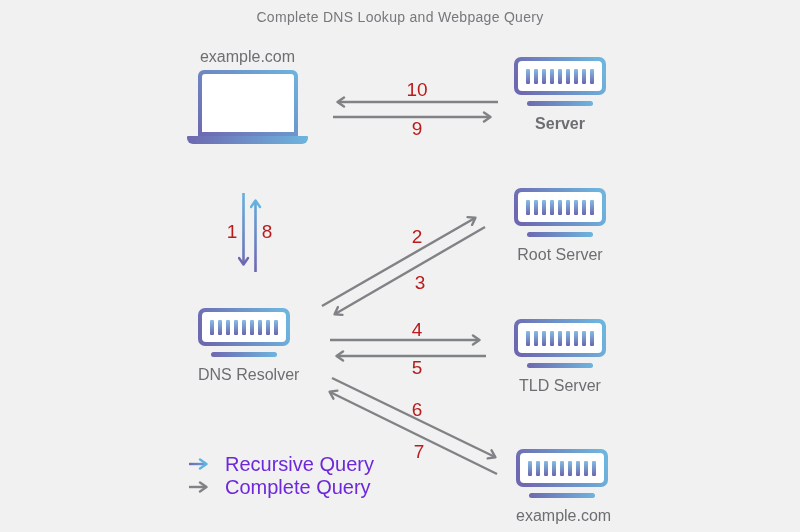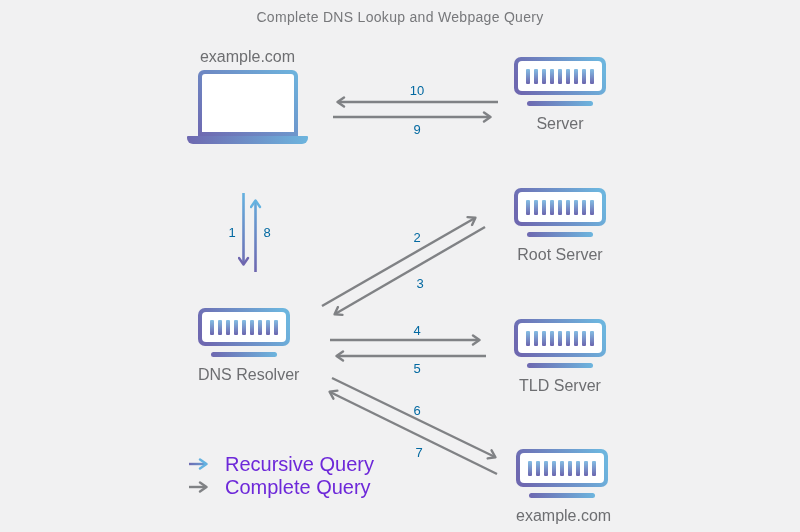--- a/index.html
+++ b/index.html
@@ -49,21 +49,21 @@
     width:66px; height:5px; border-radius:2.5px; margin:6px auto 0;
     background:linear-gradient(to right,#6E68B0,#6DB5DE);
   }
   .server-node .node-label { margin-top:9px; }
   .laptop-wrap .node-label { margin-bottom:0; }
   
   .arrows { position:absolute; left:0; top:0; pointer-events:none; }
   
   .step {
     position:absolute; transform:translate(-50%,-50%);
-    font-size:13px; color:#0369a1;
+    font-size:19px; color:#b91c1c;
   }
   
   .legend-label {
     position:absolute; transform:translateY(-50%);
     font-size:20px; color:#6d28d9; white-space:nowrap;
   }
 </style>
 </head>
 <body>
 
@@ -72,21 +72,21 @@
   <h1 class="title">Complete DNS Lookup and Webpage Query</h1>
 
   <div class="node laptop-wrap">
     <div class="node-label">example.com</div>
     <div class="laptop-screen">
         <div class="inner"></div>
       </div>
     <div class="laptop-base"></div>
   </div>
 
-  <div class="node server-node" style="left:514px; top:57px;">
+  <div class="node server-node" style="left:514px; top:57px;font-weight:bold;">
     <div class="server-box">
       <div class="inner">
           <i></i>
           <i></i>
           <i></i>
           <i></i>
           <i></i>
           <i></i>
           <i></i>
           <i></i>

